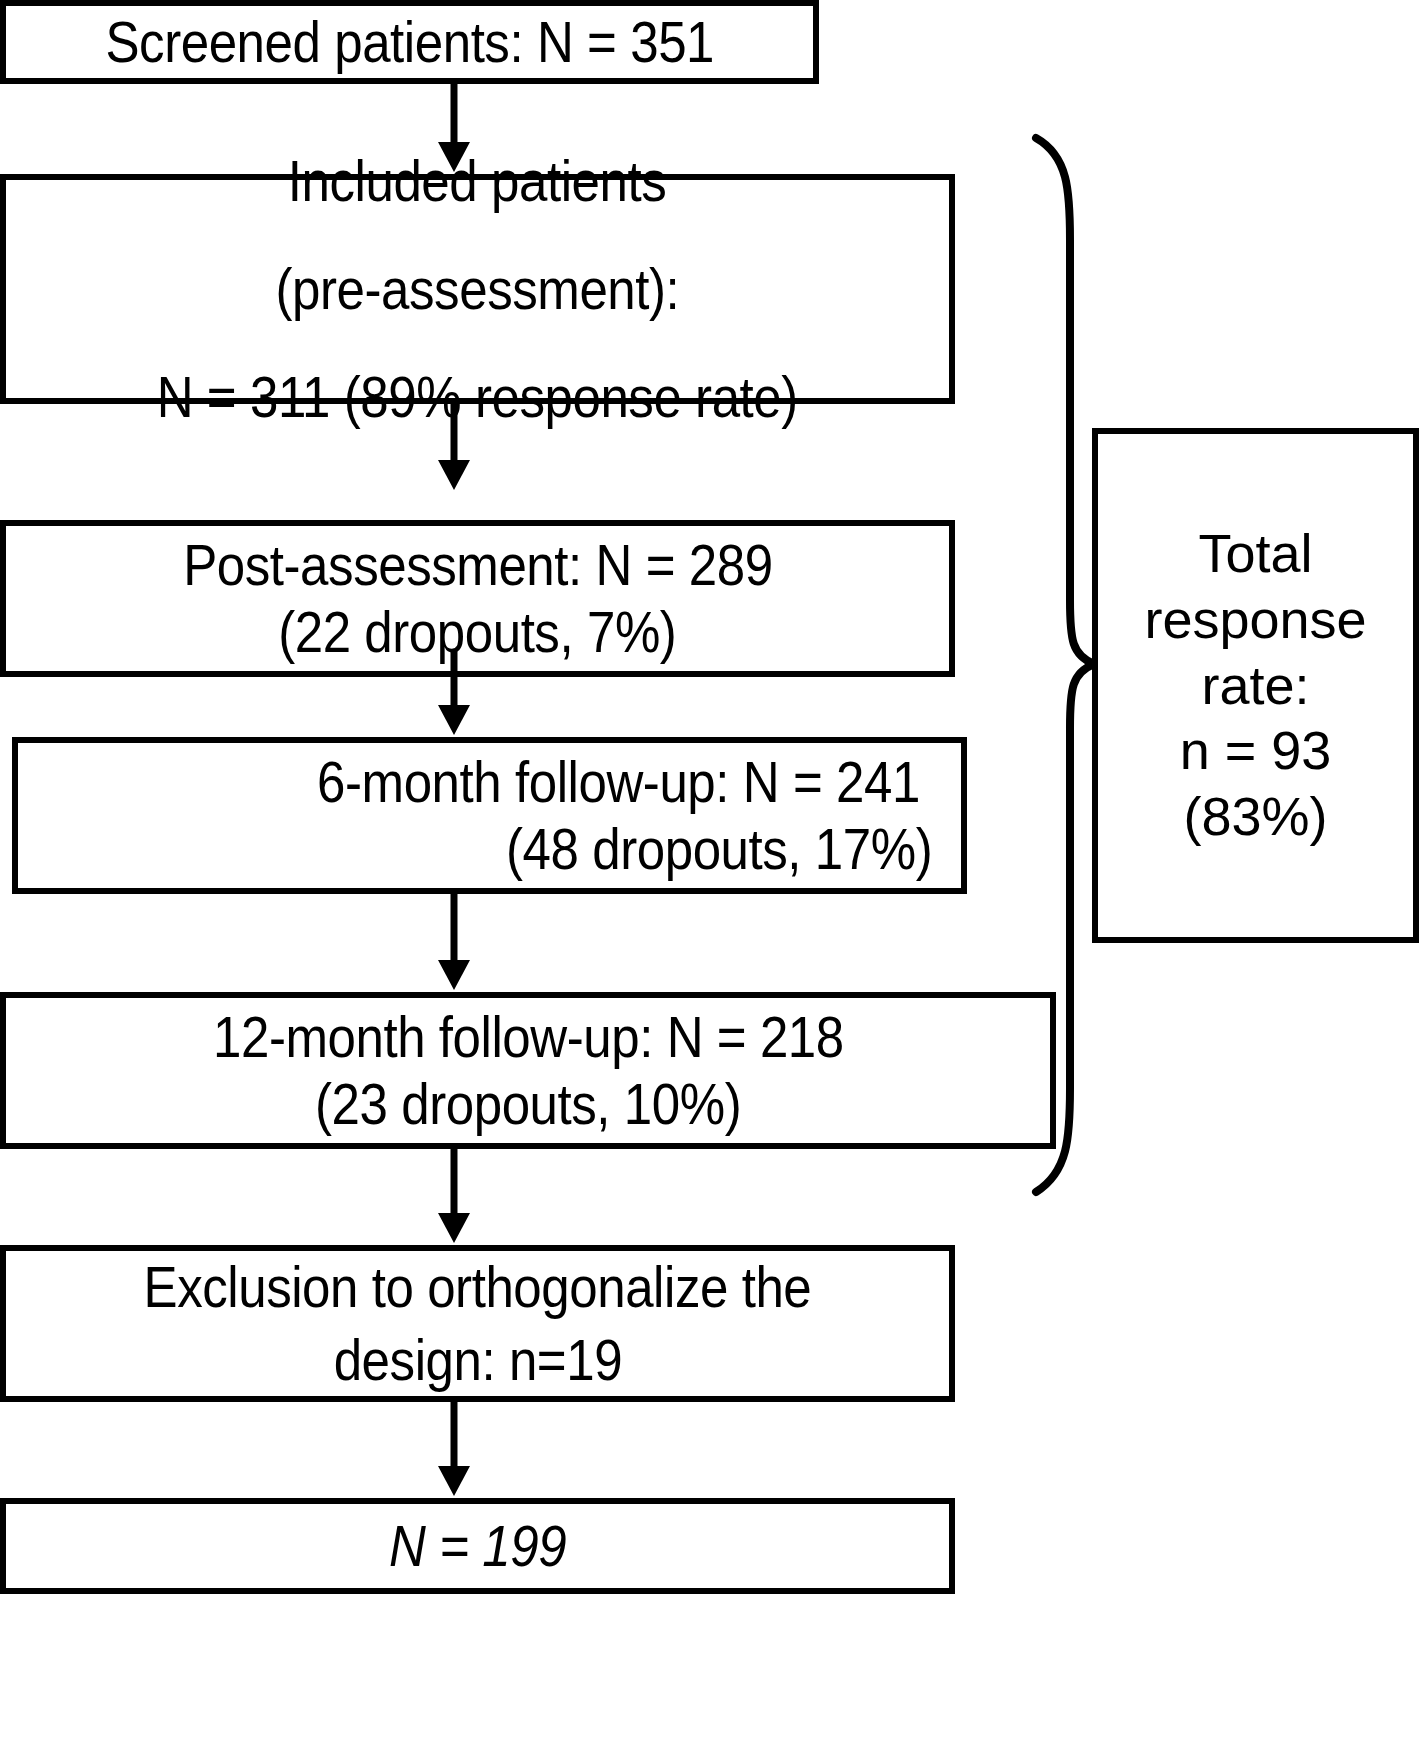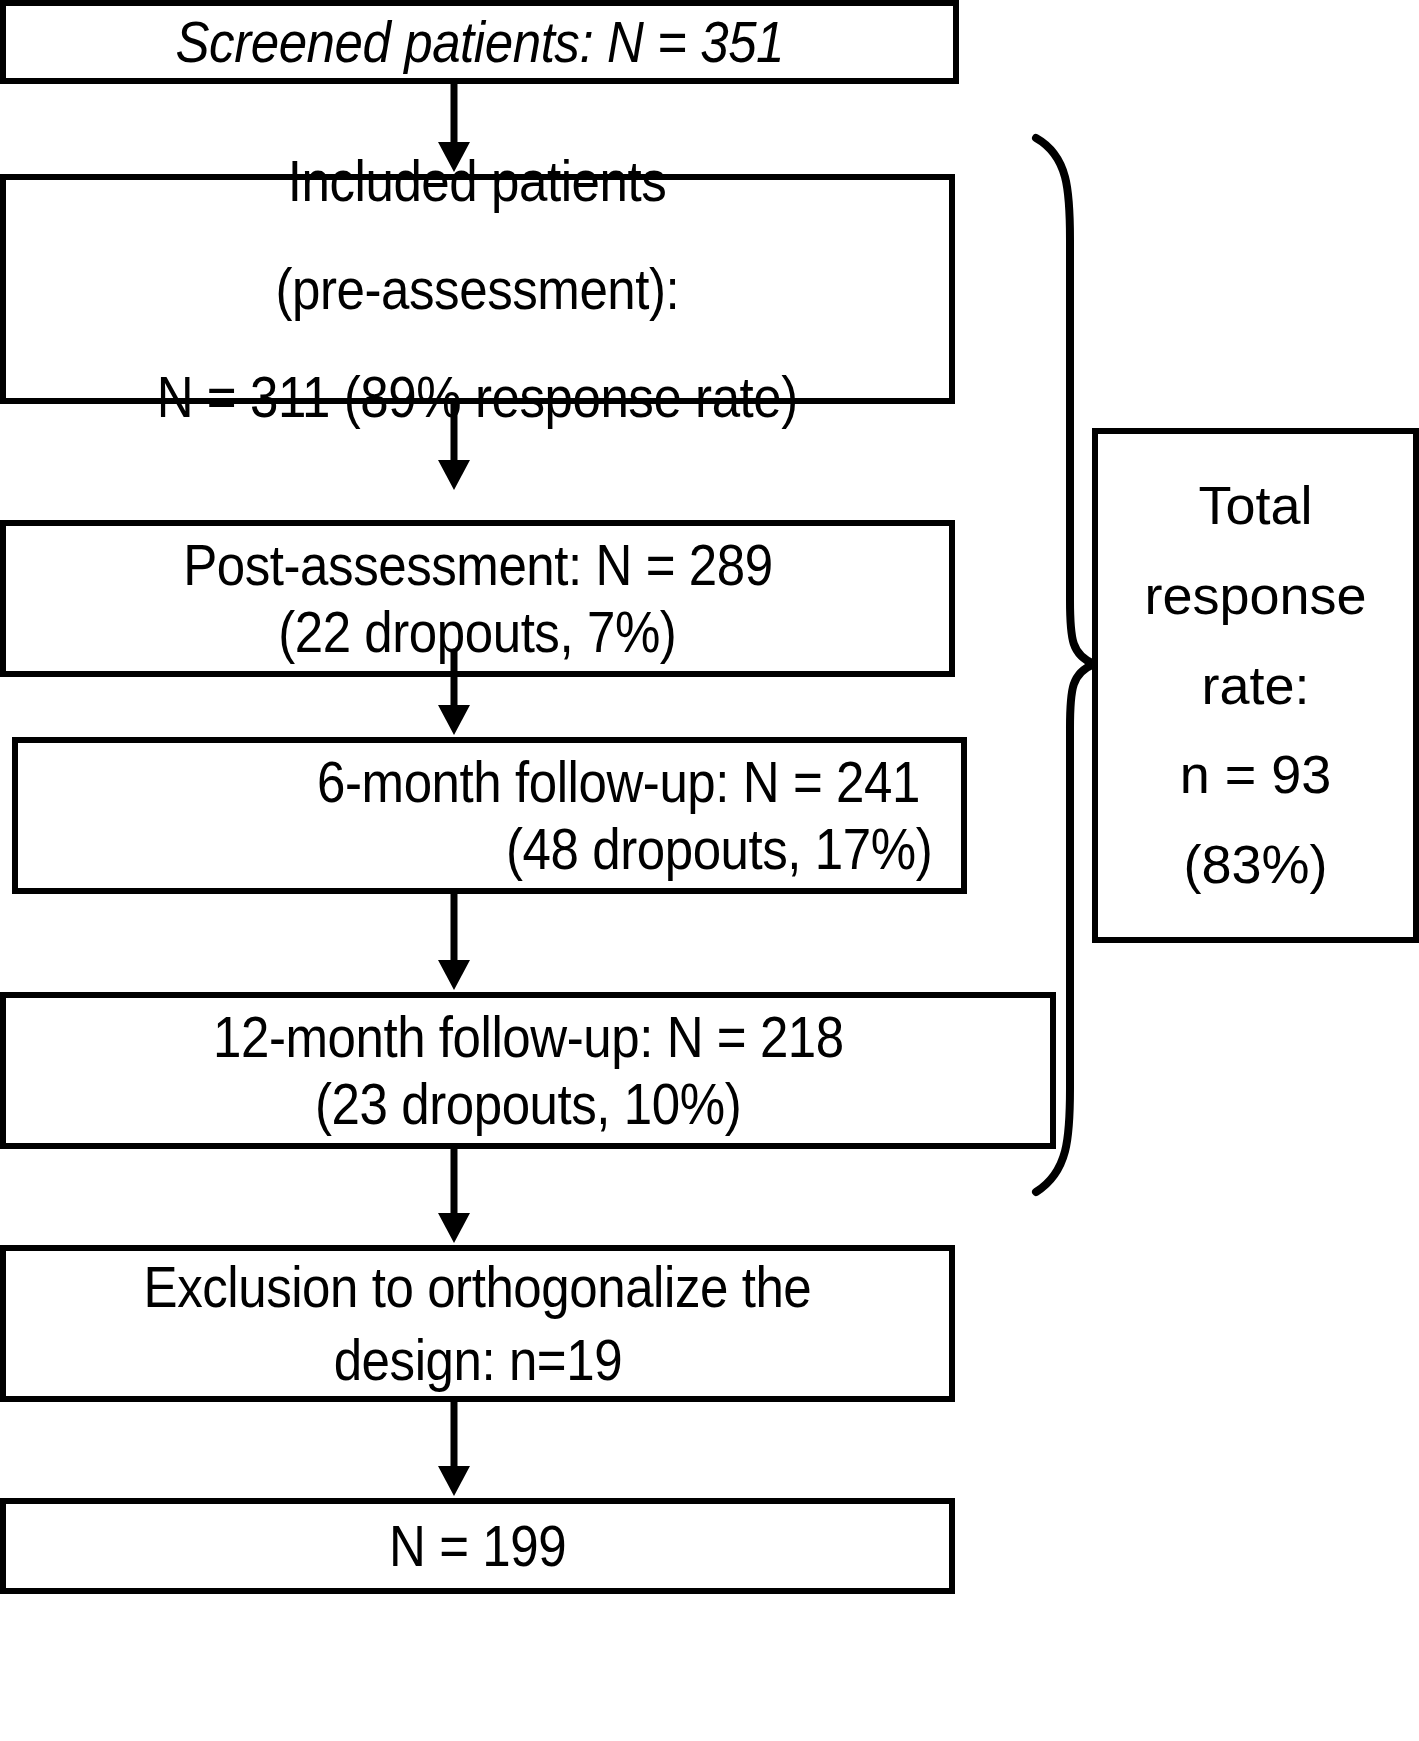--- a/index.html
+++ b/index.html
@@ -51,21 +51,21 @@
   }
   .connector svg { display: block; }
   .brace { position: absolute; }
   .brace svg { display: block; overflow: visible; }
 </style>
 </head>
 <body>
 
 <div id="canvas">
 
-  <div class="node main" style="left:0px; top:0px; width:959px; height:84px;font-style:italic;">
+  <div class="node main" style="left:0px; top:0px; width:819px; height:84px;">
     <div class="line">Screened patients: N = 351</div>
   </div>
 
   <div class="connector" style="left:432px; top:84px; width:44px; height:90px;">
     <svg width="44" height="90" viewBox="0 0 44 90">
       <line x1="22" y1="0" x2="22" y2="66" stroke="#000" stroke-width="7"></line>
       <polygon points="22,88 6,58 38,58" fill="#000"></polygon>
     </svg>
   </div>
 
@@ -123,37 +123,37 @@
     <div class="line">design: n=19</div>
   </div>
 
   <div class="connector" style="left:432px; top:1402px; width:44px; height:96px;">
     <svg width="44" height="96" viewBox="0 0 44 96">
       <line x1="22" y1="0" x2="22" y2="72" stroke="#000" stroke-width="7"></line>
       <polygon points="22,94 6,64 38,64" fill="#000"></polygon>
     </svg>
   </div>
 
-  <div class="node main" style="left:0px; top:1498px; width:955px; height:96px;">
+  <div class="node main" style="left:0px; top:1498px; width:955px; height:96px;font-style:italic;">
     <div class="line">N = 199</div>
   </div>
 
   <div class="brace" style="left:1020px; top:130px; width:80px; height:1070px;">
     <svg width="80" height="1070" viewBox="0 0 80 1070" fill="none">
       <path d="M 16 8
                C 48 26, 50 60, 50 110
                L 50 470
                C 50 510, 52 525, 74 534
                C 52 543, 50 558, 50 598
                L 50 958
                C 50 1008, 48 1042, 16 1062" stroke="#000" stroke-width="8" stroke-linecap="round" fill="none"></path>
     </svg>
   </div>
 
-  <div class="node side" style="left:1092px; top:428px; width:327px; height:515px;gap:24px;">
+  <div class="node side" style="left:1092px; top:428px; width:327px; height:515px;">
     <div class="line">Total</div>
     <div class="line">response</div>
     <div class="line">rate:</div>
     <div class="line">n = 93</div>
     <div class="line">(83%)</div>
   </div>
 
 </div>
 
 </body></html>

